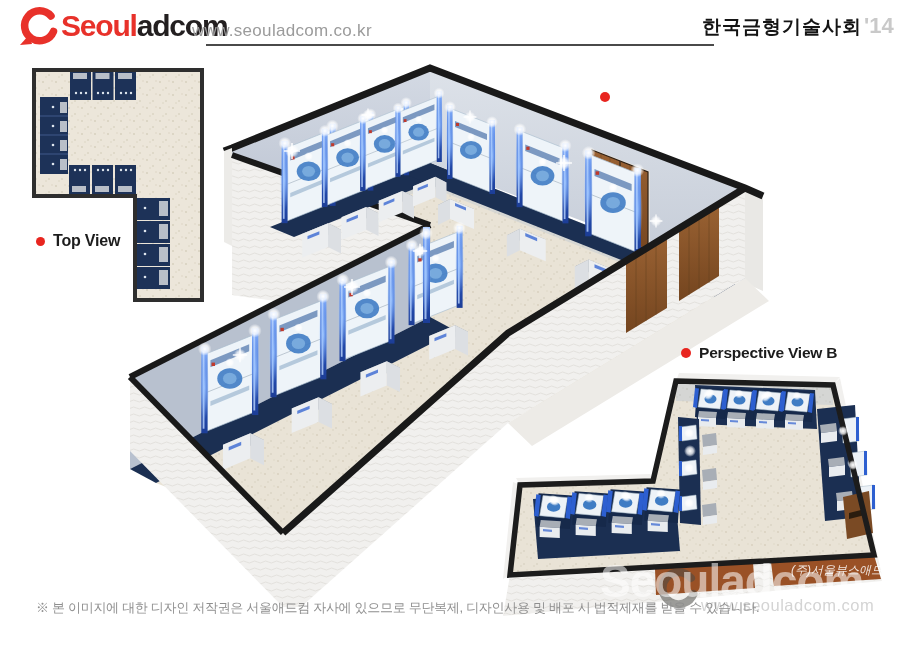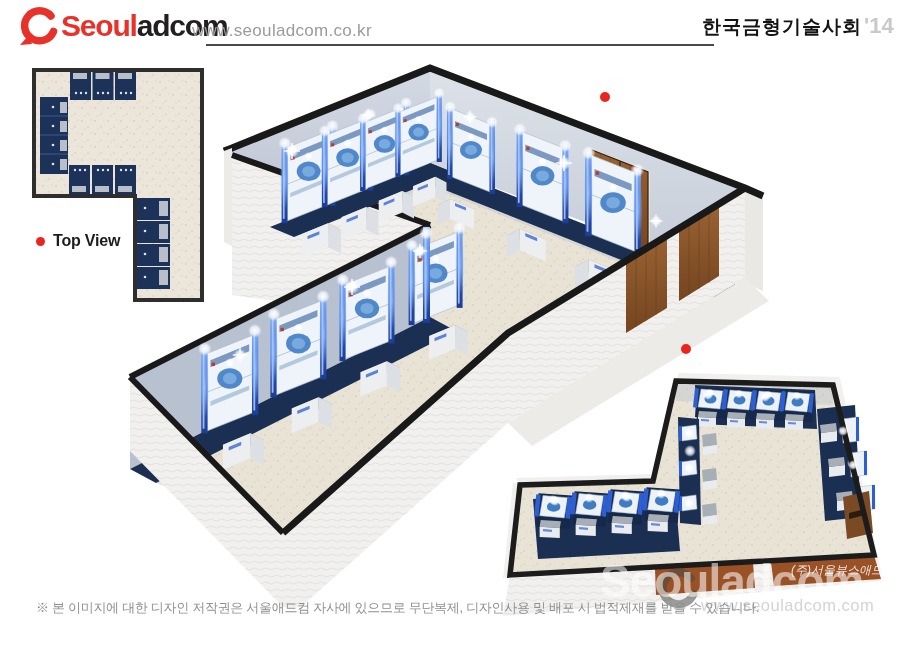--- a/index.html
+++ b/index.html
@@ -453,20 +453,21 @@
 
 <div class="abs view-label" id="label-top">
   <span class="dot"></span>
   <span class="txt">Top View</span>
 </div>
 <div class="abs view-label" id="label-a">
   <span class="dot"></span>
 </div>
 <div class="abs view-label" id="label-b">
   <span class="dot"></span>
+  <span class="txt">Perspective View B</span>
 </div>
 
 <svg class="abs" id="wm-ring" width="46" height="46" viewBox="0 0 46 46">
   <path d="M36,10 A16,16 0 1 0 38.5,26" fill="none" stroke="#4a4a46" stroke-width="8" opacity=".55" stroke-linecap="round"></path>
 </svg>
 <div class="abs" id="wm-brand">Seouladcom</div>
 <div class="abs" id="wm-co">(주)서울뷰스애드컴</div>
 <div class="abs" id="wm-url">www.seouladcom.com</div>
 
 <div class="abs" id="footer-copy">※ 본 이미지에 대한 디자인 저작권은 서울애드컴 자사에 있으므로 무단복제, 디자인사용 및 배포 시 법적제재를 받을 수 있습니다.</div>

